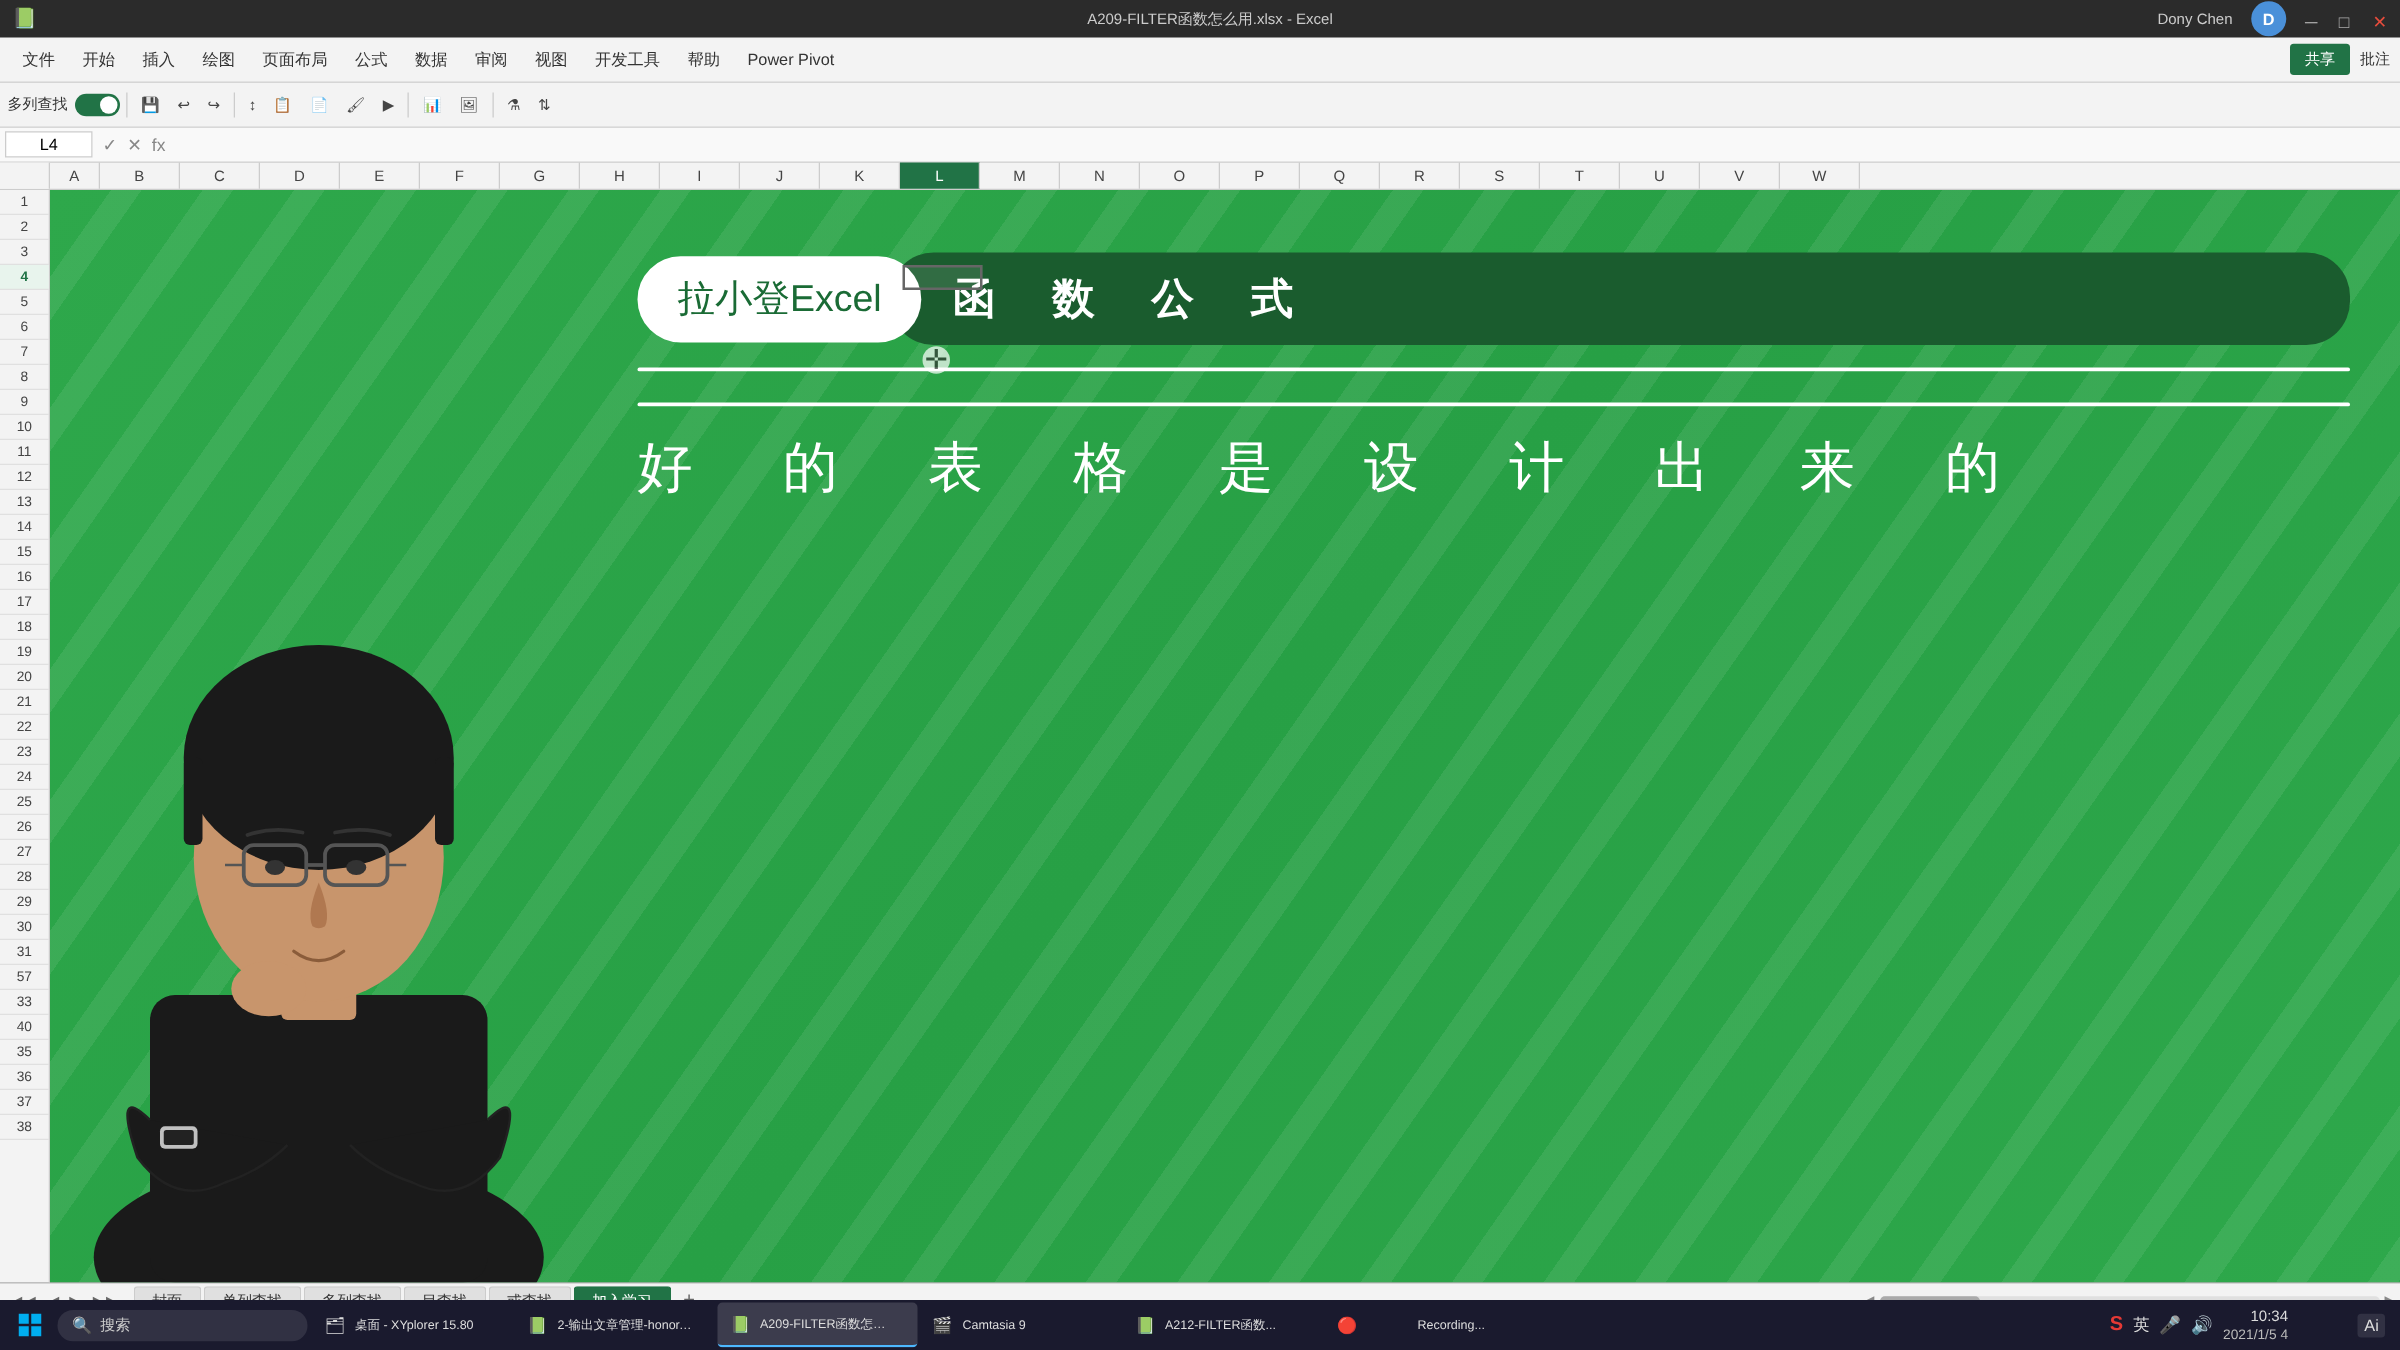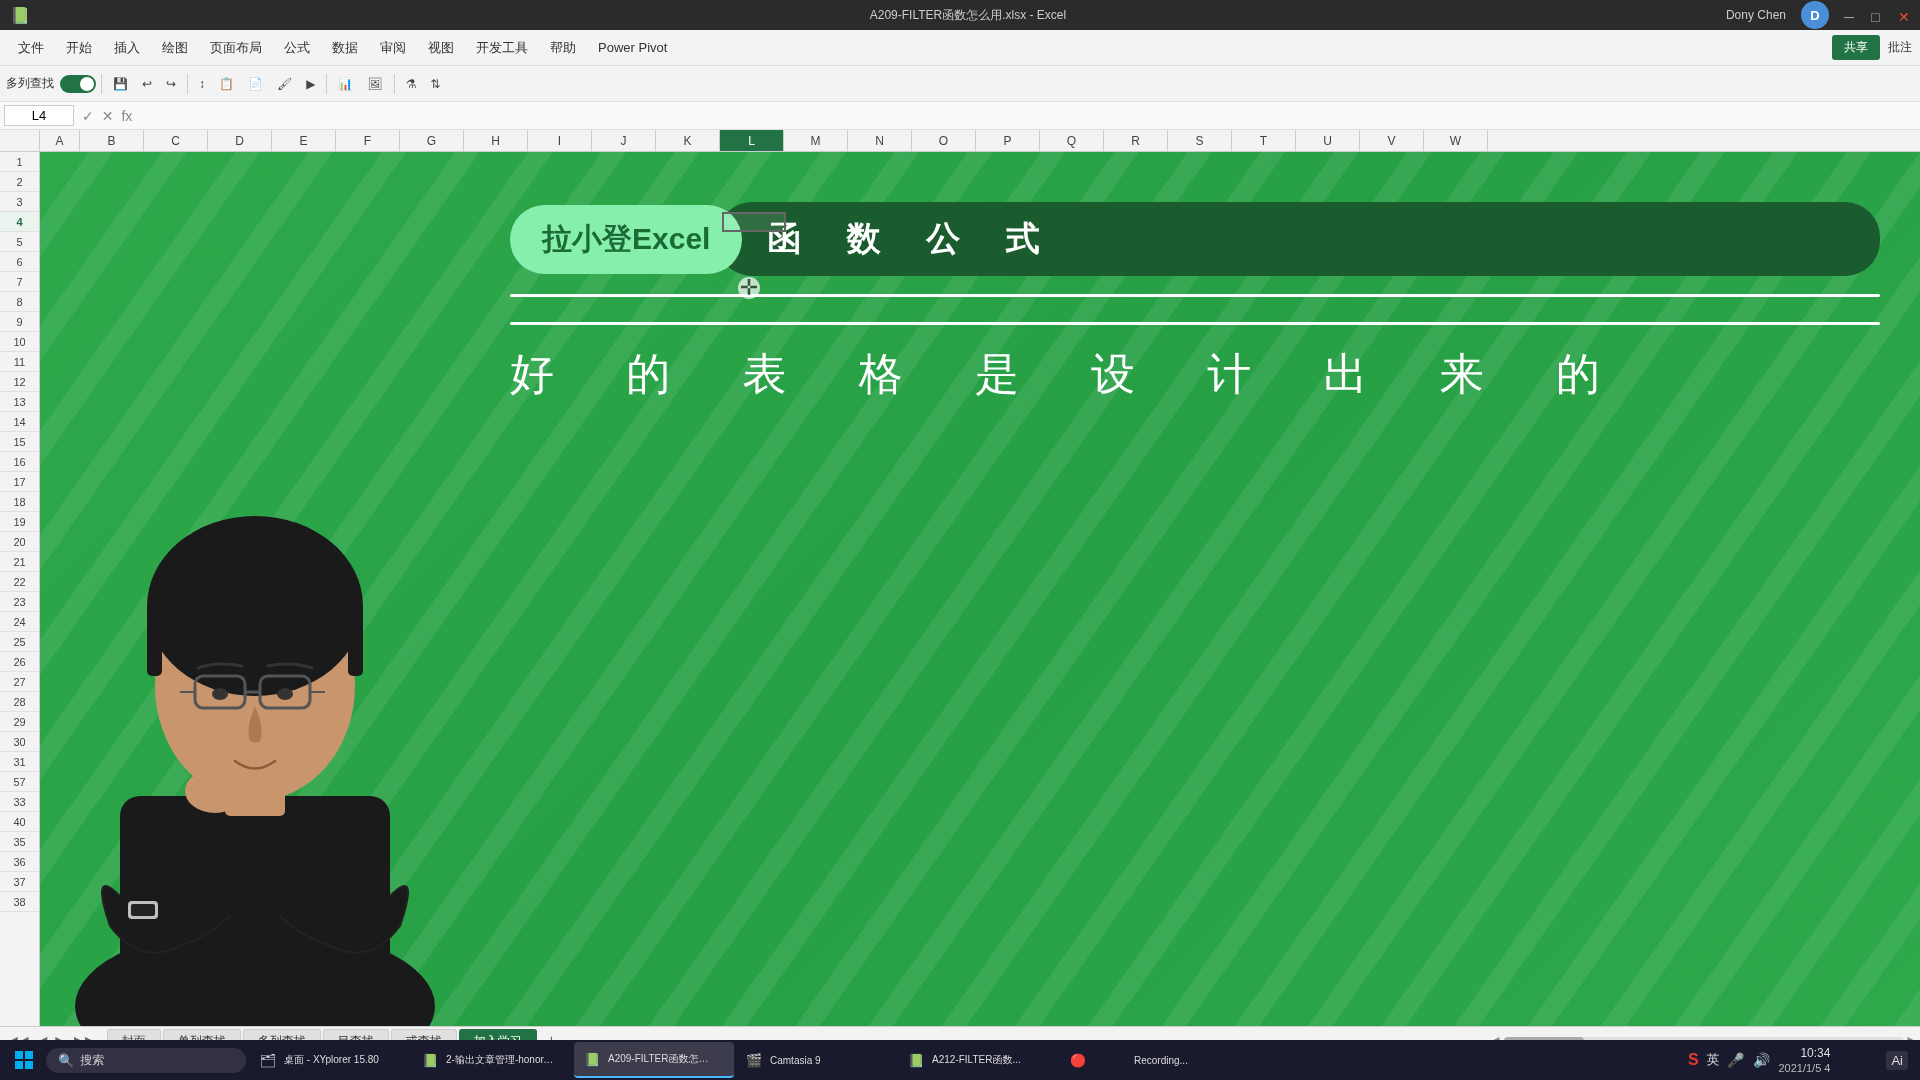--- a/index.html
+++ b/index.html
@@ -547,21 +547,21 @@
           <rect x="91" y="458" width="24" height="12" rx="2" fill="#222"></rect>
 
           <ellipse cx="175" cy="345" rx="30" ry="22" fill="#c8956c"></ellipse>
         </svg>
       </div>
 
       <div class="main-content">
 
         <div class="banner-wrapper">
           <div style="display:flex;align-items:center;width:100%;">
-            <div style="background:#86efac;border-radius:35px;padding:14px 32px;font-size:30px;font-weight:bold;color:#1a6b35;z-index:2;white-space:nowrap;min-width:220px;text-align:left;">拉小登Excel</div>
+            <div style="background:#ffffff;border-radius:35px;padding:14px 32px;font-size:30px;font-weight:normal;color:#1a6b35;z-index:2;white-space:nowrap;min-width:220px;text-align:left;">拉小登Excel</div>
             <div style="background:#1a5c2e;border-radius:35px;padding:14px 50px;font-size:34px;font-weight:bold;color:white;letter-spacing:18px;margin-left:-25px;flex:1;">函  数  公  式</div>
           </div>
         </div>
 
         <div class="divider-line" style="margin-top:18px;"></div>
 
 
         <div class="divider-line2"></div>
 
         <div style="position:relative;">

